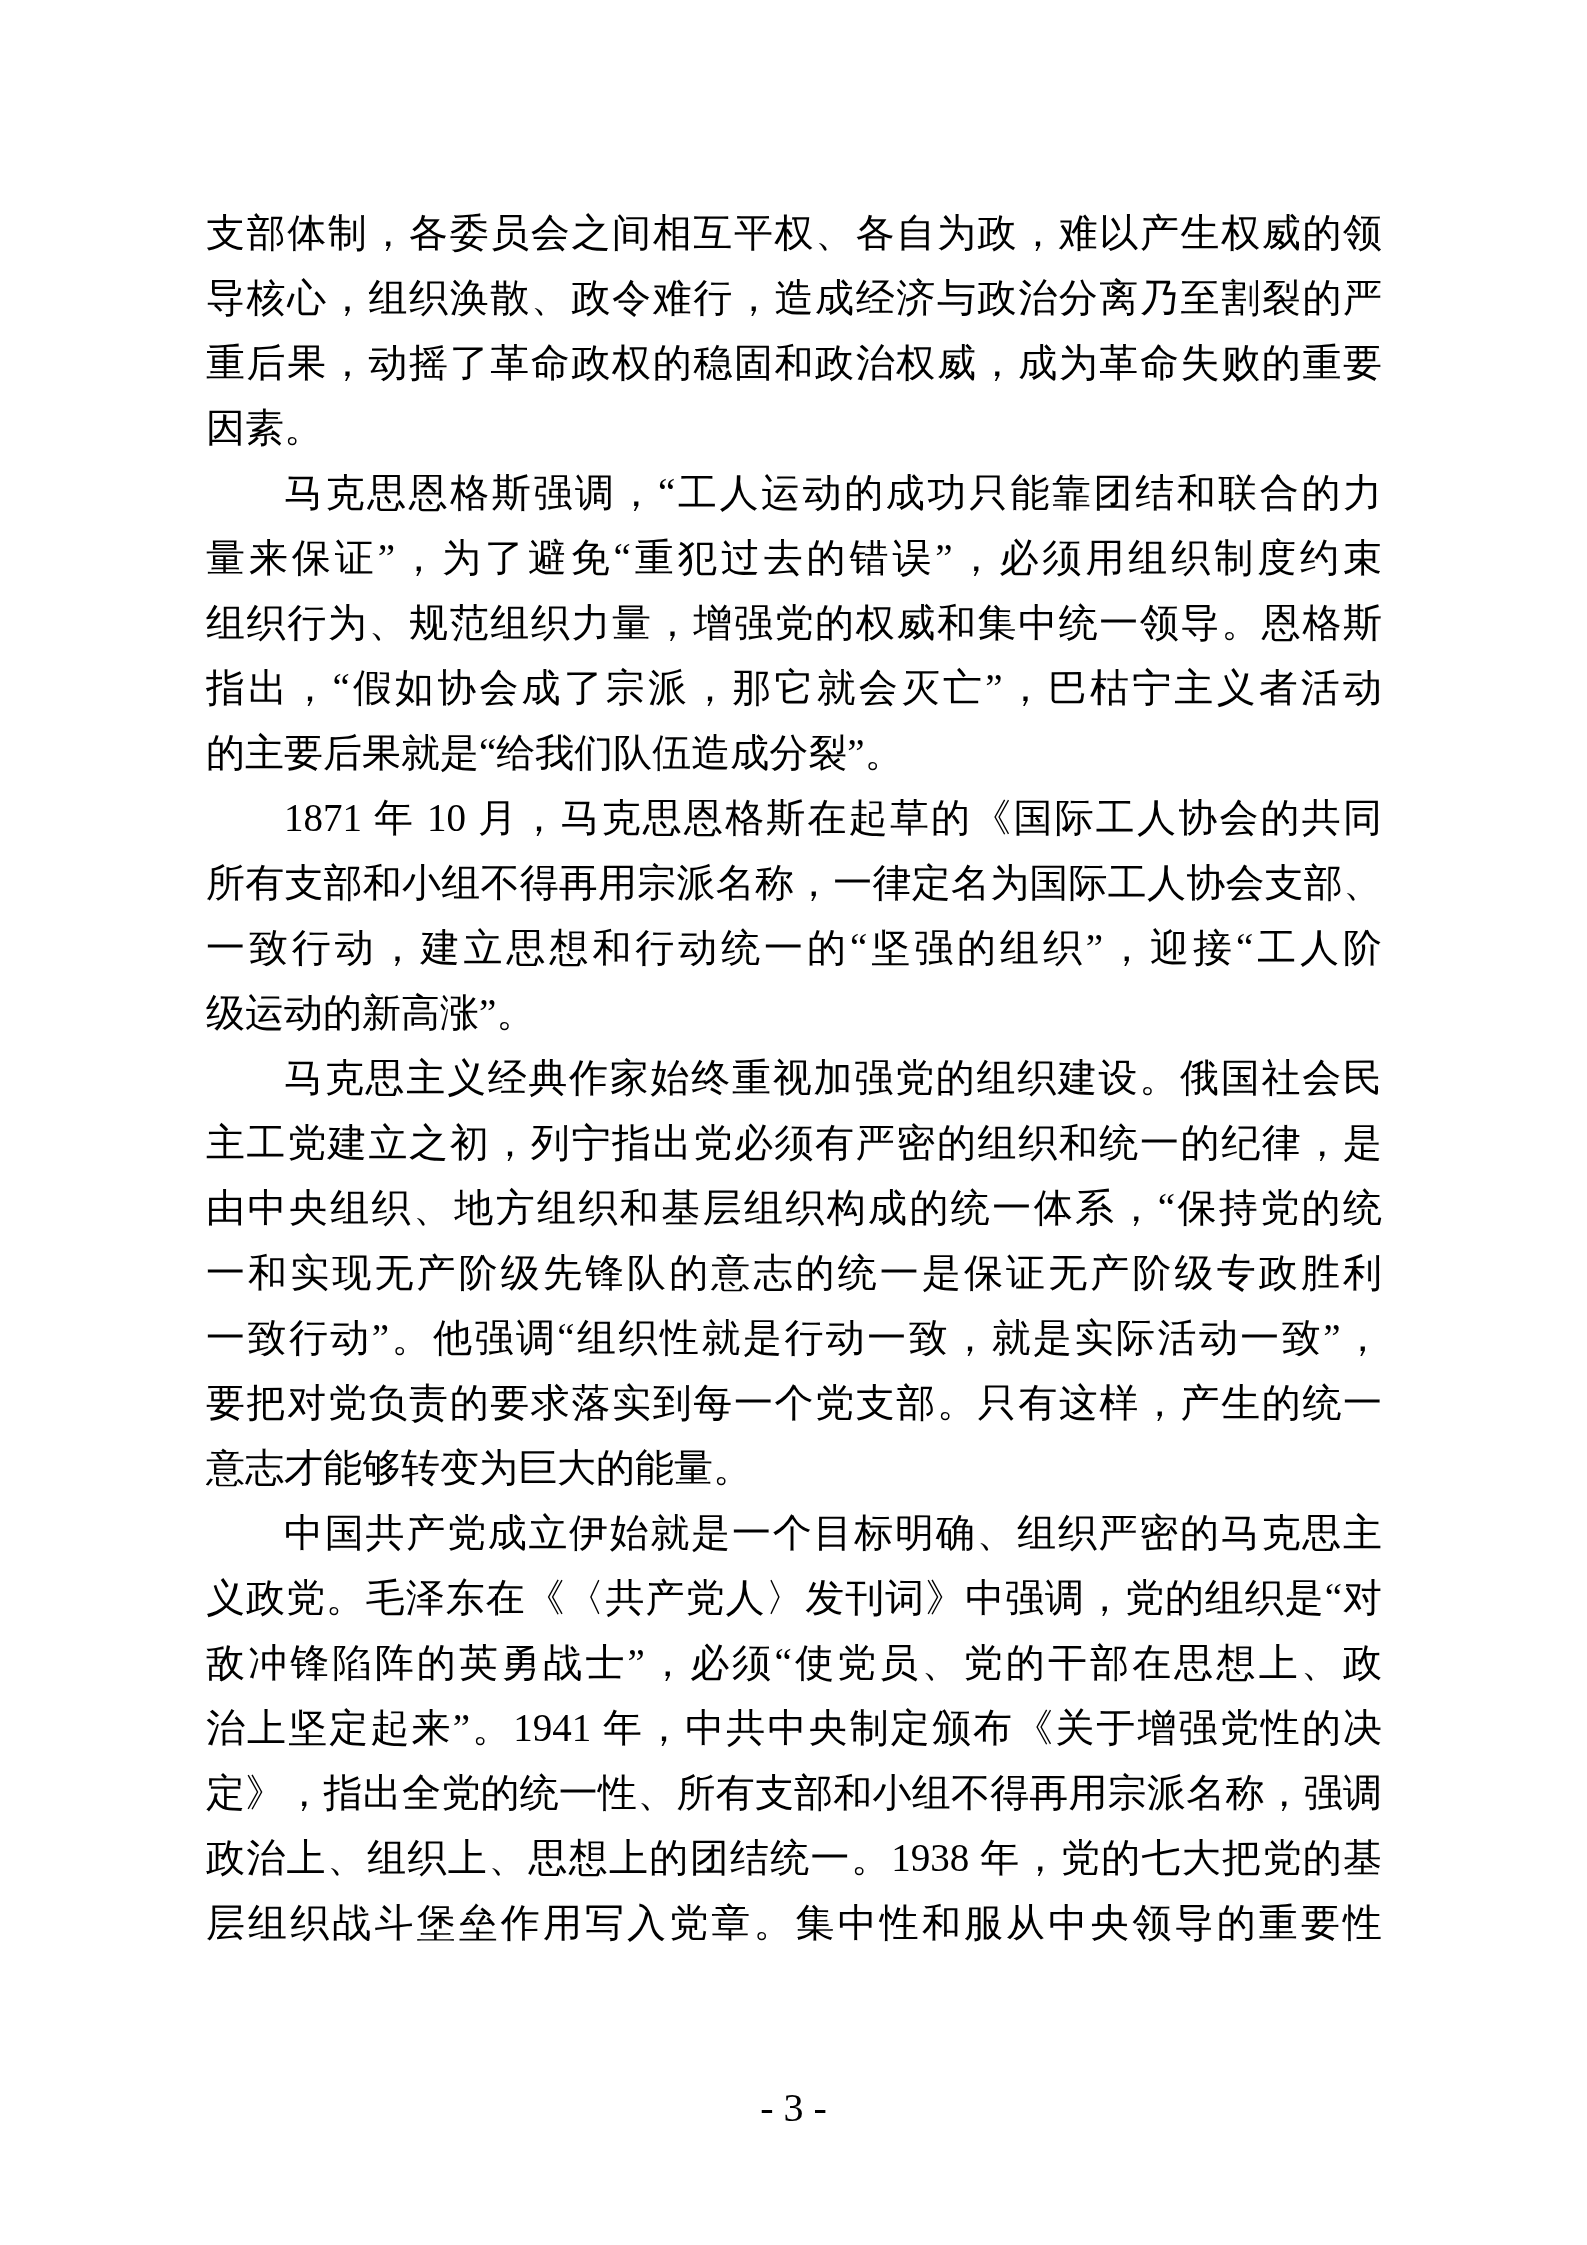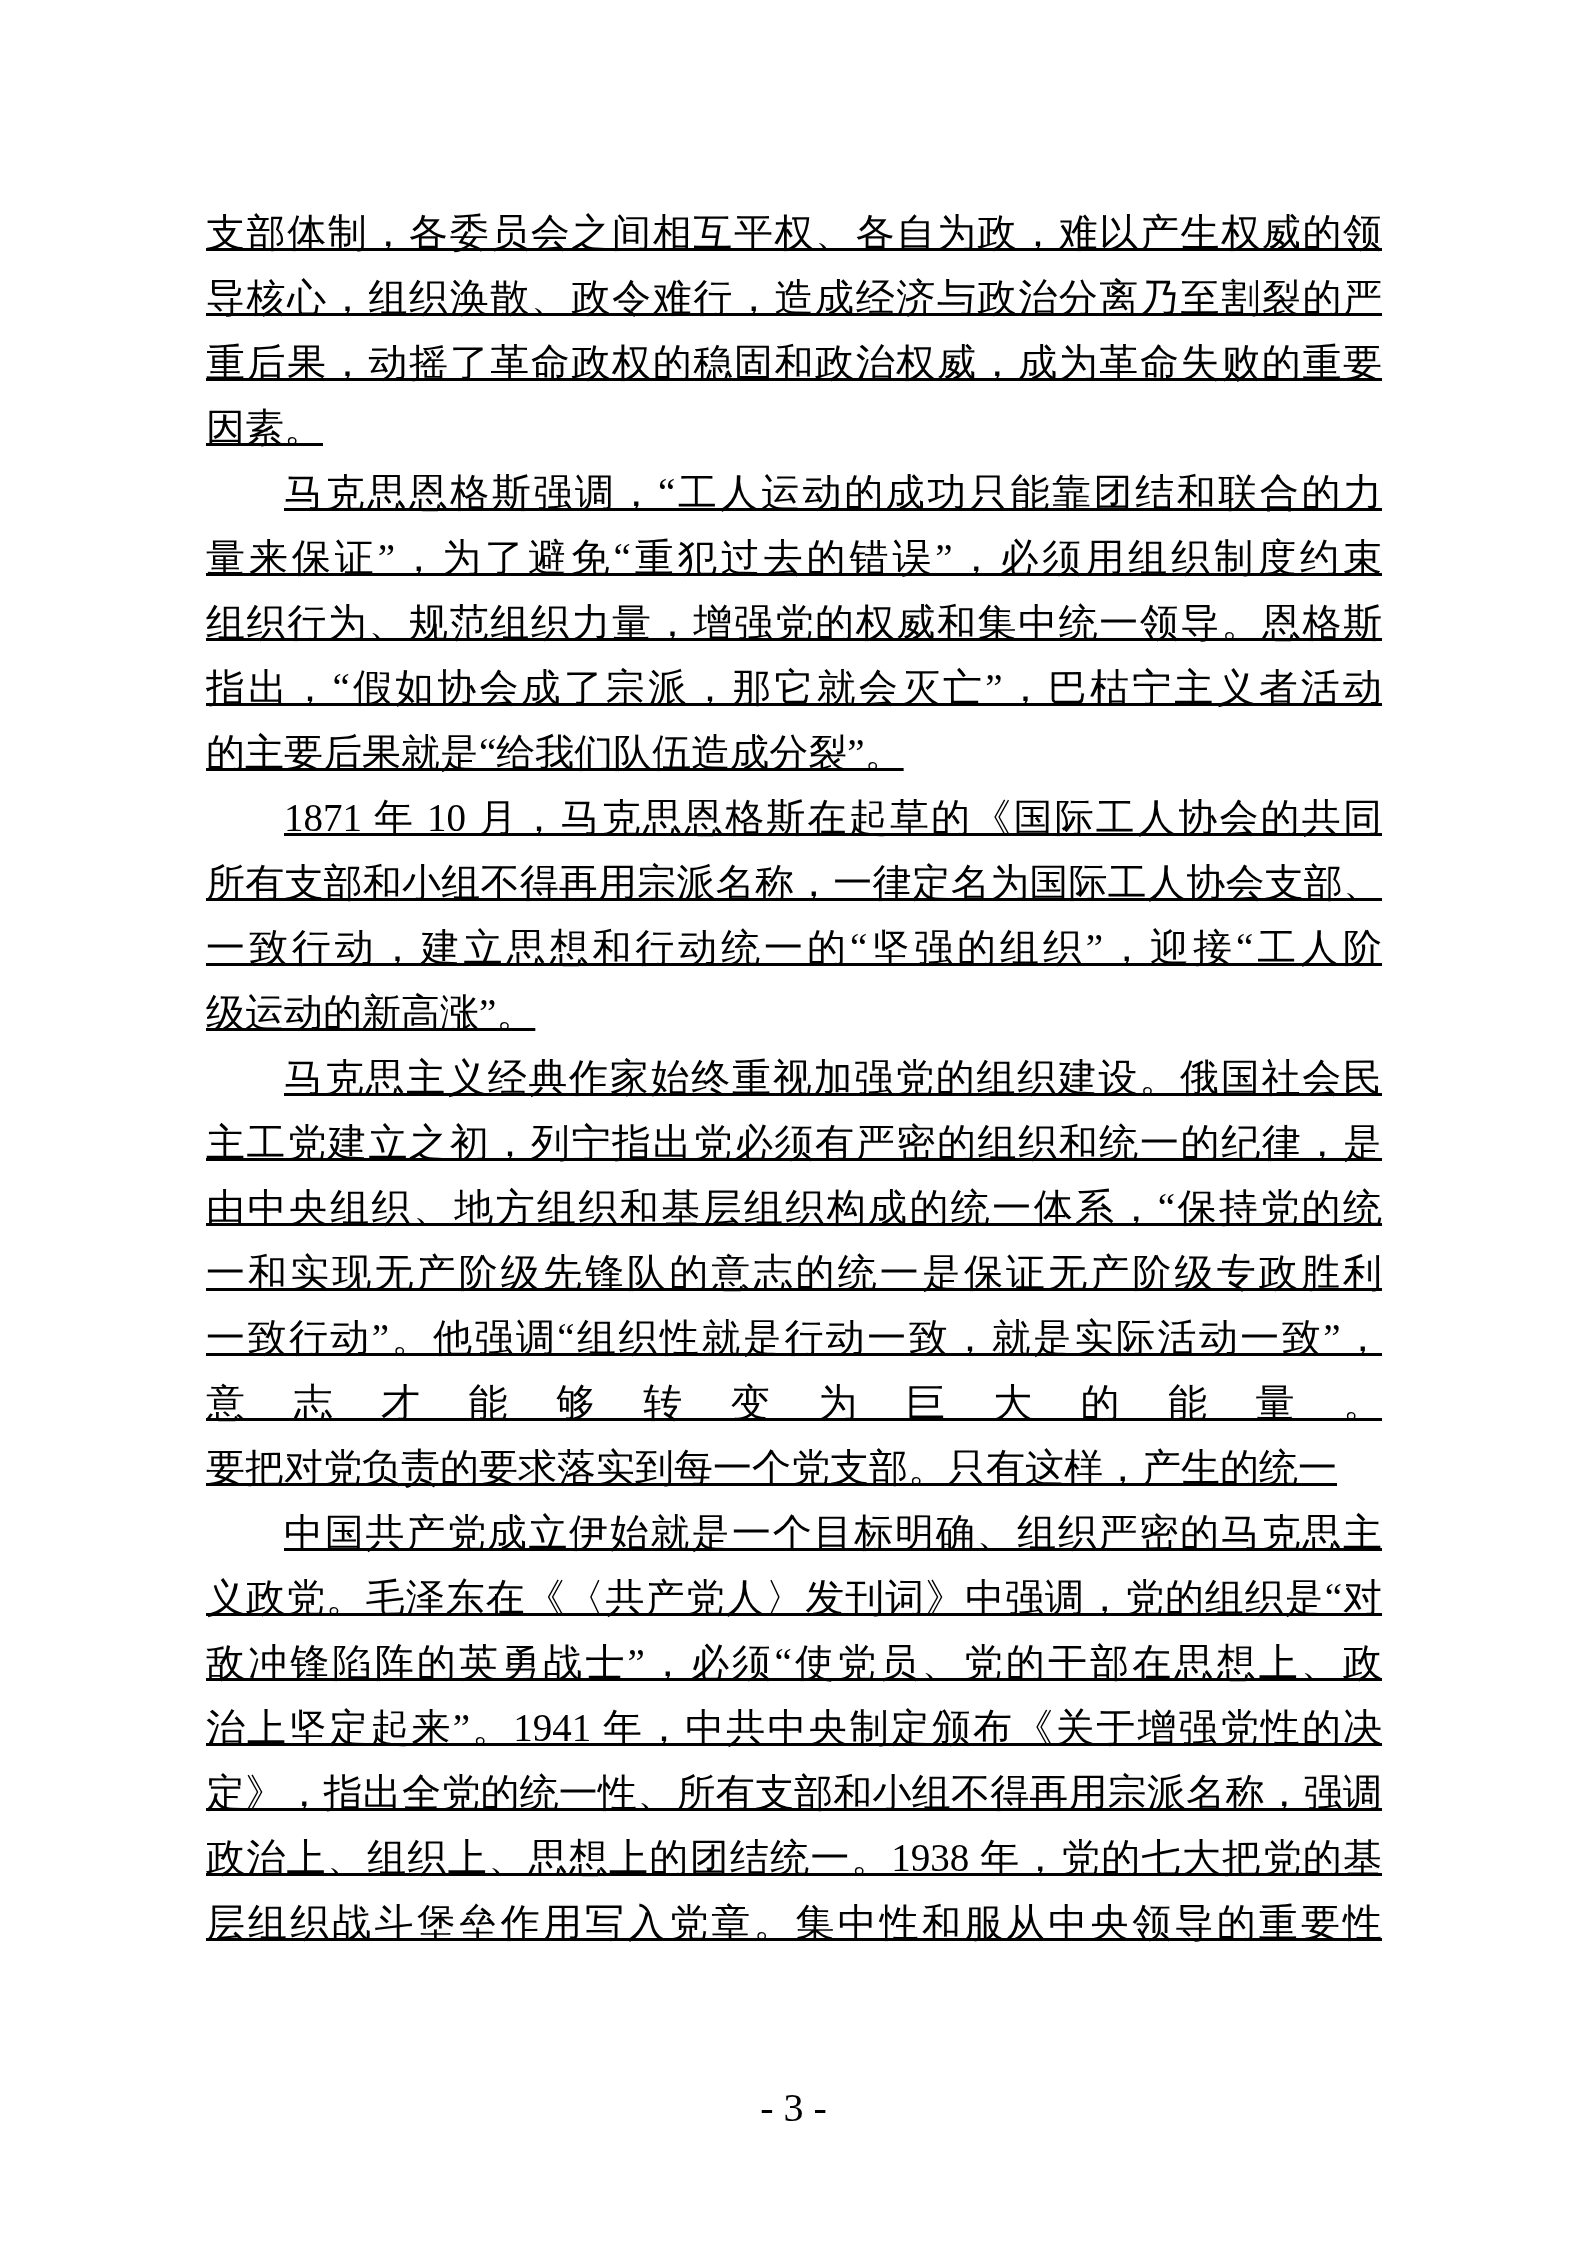--- a/index.html
+++ b/index.html
@@ -29,21 +29,20 @@
   }
   .line {
     height: 65px;
     line-height: 65px;
     font-size: 39px;
     letter-spacing: 0;
     text-align: justify;
     text-align-last: justify;
     white-space: normal;
     overflow: hidden;
-    text-decoration: underline;
   }
   
   .para .line:last-child {
     text-align-last: left;
   }
   
   .para.continues .line:last-child {
     text-align-last: justify;
   }
   
@@ -84,22 +83,22 @@
         <div class="line">所有支部和小组不得再用宗派名称，一律定名为国际工人协会支部、</div>
         <div class="line">一致行动，建立思想和行动统一的“坚强的组织”，迎接“工人阶</div>
         <div class="line">级运动的新高涨”。</div>
       </div>
       <div class="para indent">
         <div class="line">马克思主义经典作家始终重视加强党的组织建设。俄国社会民</div>
         <div class="line">主工党建立之初，列宁指出党必须有严密的组织和统一的纪律，是</div>
         <div class="line">由中央组织、地方组织和基层组织构成的统一体系，“保持党的统</div>
         <div class="line">一和实现无产阶级先锋队的意志的统一是保证无产阶级专政胜利</div>
         <div class="line">一致行动”。他强调“组织性就是行动一致，就是实际活动一致”，</div>
+        <div class="line">要把对党负责的要求落实到每一个党支部。只有这样，产生的统一</div>
         <div class="line">意志才能够转变为巨大的能量。</div>
-        <div class="line">要把对党负责的要求落实到每一个党支部。只有这样，产生的统一</div>
       </div>
       <div class="para indent continues">
         <div class="line">中国共产党成立伊始就是一个目标明确、组织严密的马克思主</div>
         <div class="line">义政党。毛泽东在《〈共产党人〉发刊词》中强调，党的组织是“对</div>
         <div class="line">敌冲锋陷阵的英勇战士”，必须“使党员、党的干部在思想上、政</div>
         <div class="line">治上坚定起来”。1941 年，中共中央制定颁布《关于增强党性的决</div>
         <div class="line">定》，指出全党的统一性、所有支部和小组不得再用宗派名称，强调</div>
         <div class="line">政治上、组织上、思想上的团结统一。1938 年，党的七大把党的基</div>
         <div class="line">层组织战斗堡垒作用写入党章。集中性和服从中央领导的重要性</div>
       </div>

